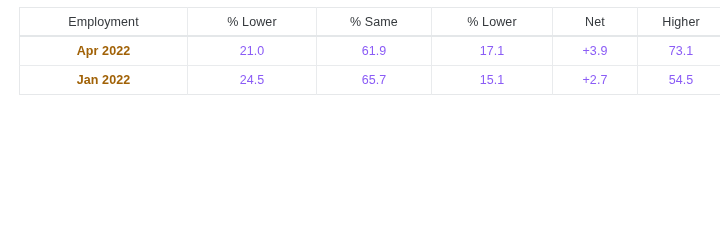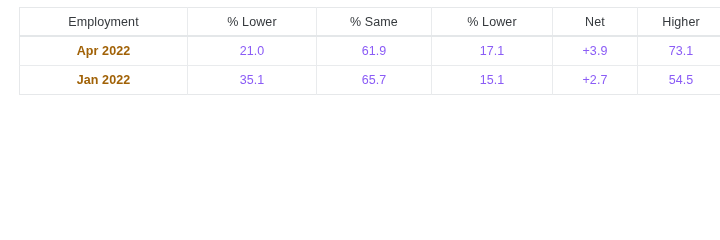--- a/index.html
+++ b/index.html
@@ -105,21 +105,21 @@
       <tr>
         <td class="row-label">Apr 2022</td>
         <td>21.0</td>
         <td>61.9</td>
         <td>17.1</td>
         <td>+3.9</td>
         <td>73.1</td>
       </tr>
       <tr>
         <td class="row-label">Jan 2022</td>
-        <td>35.1</td>
+        <td>24.5</td>
         <td>65.7</td>
         <td>15.1</td>
         <td>+2.7</td>
         <td>54.5</td>
       </tr>
     </tbody>
   </table>
 </div>
 
 </body></html>

